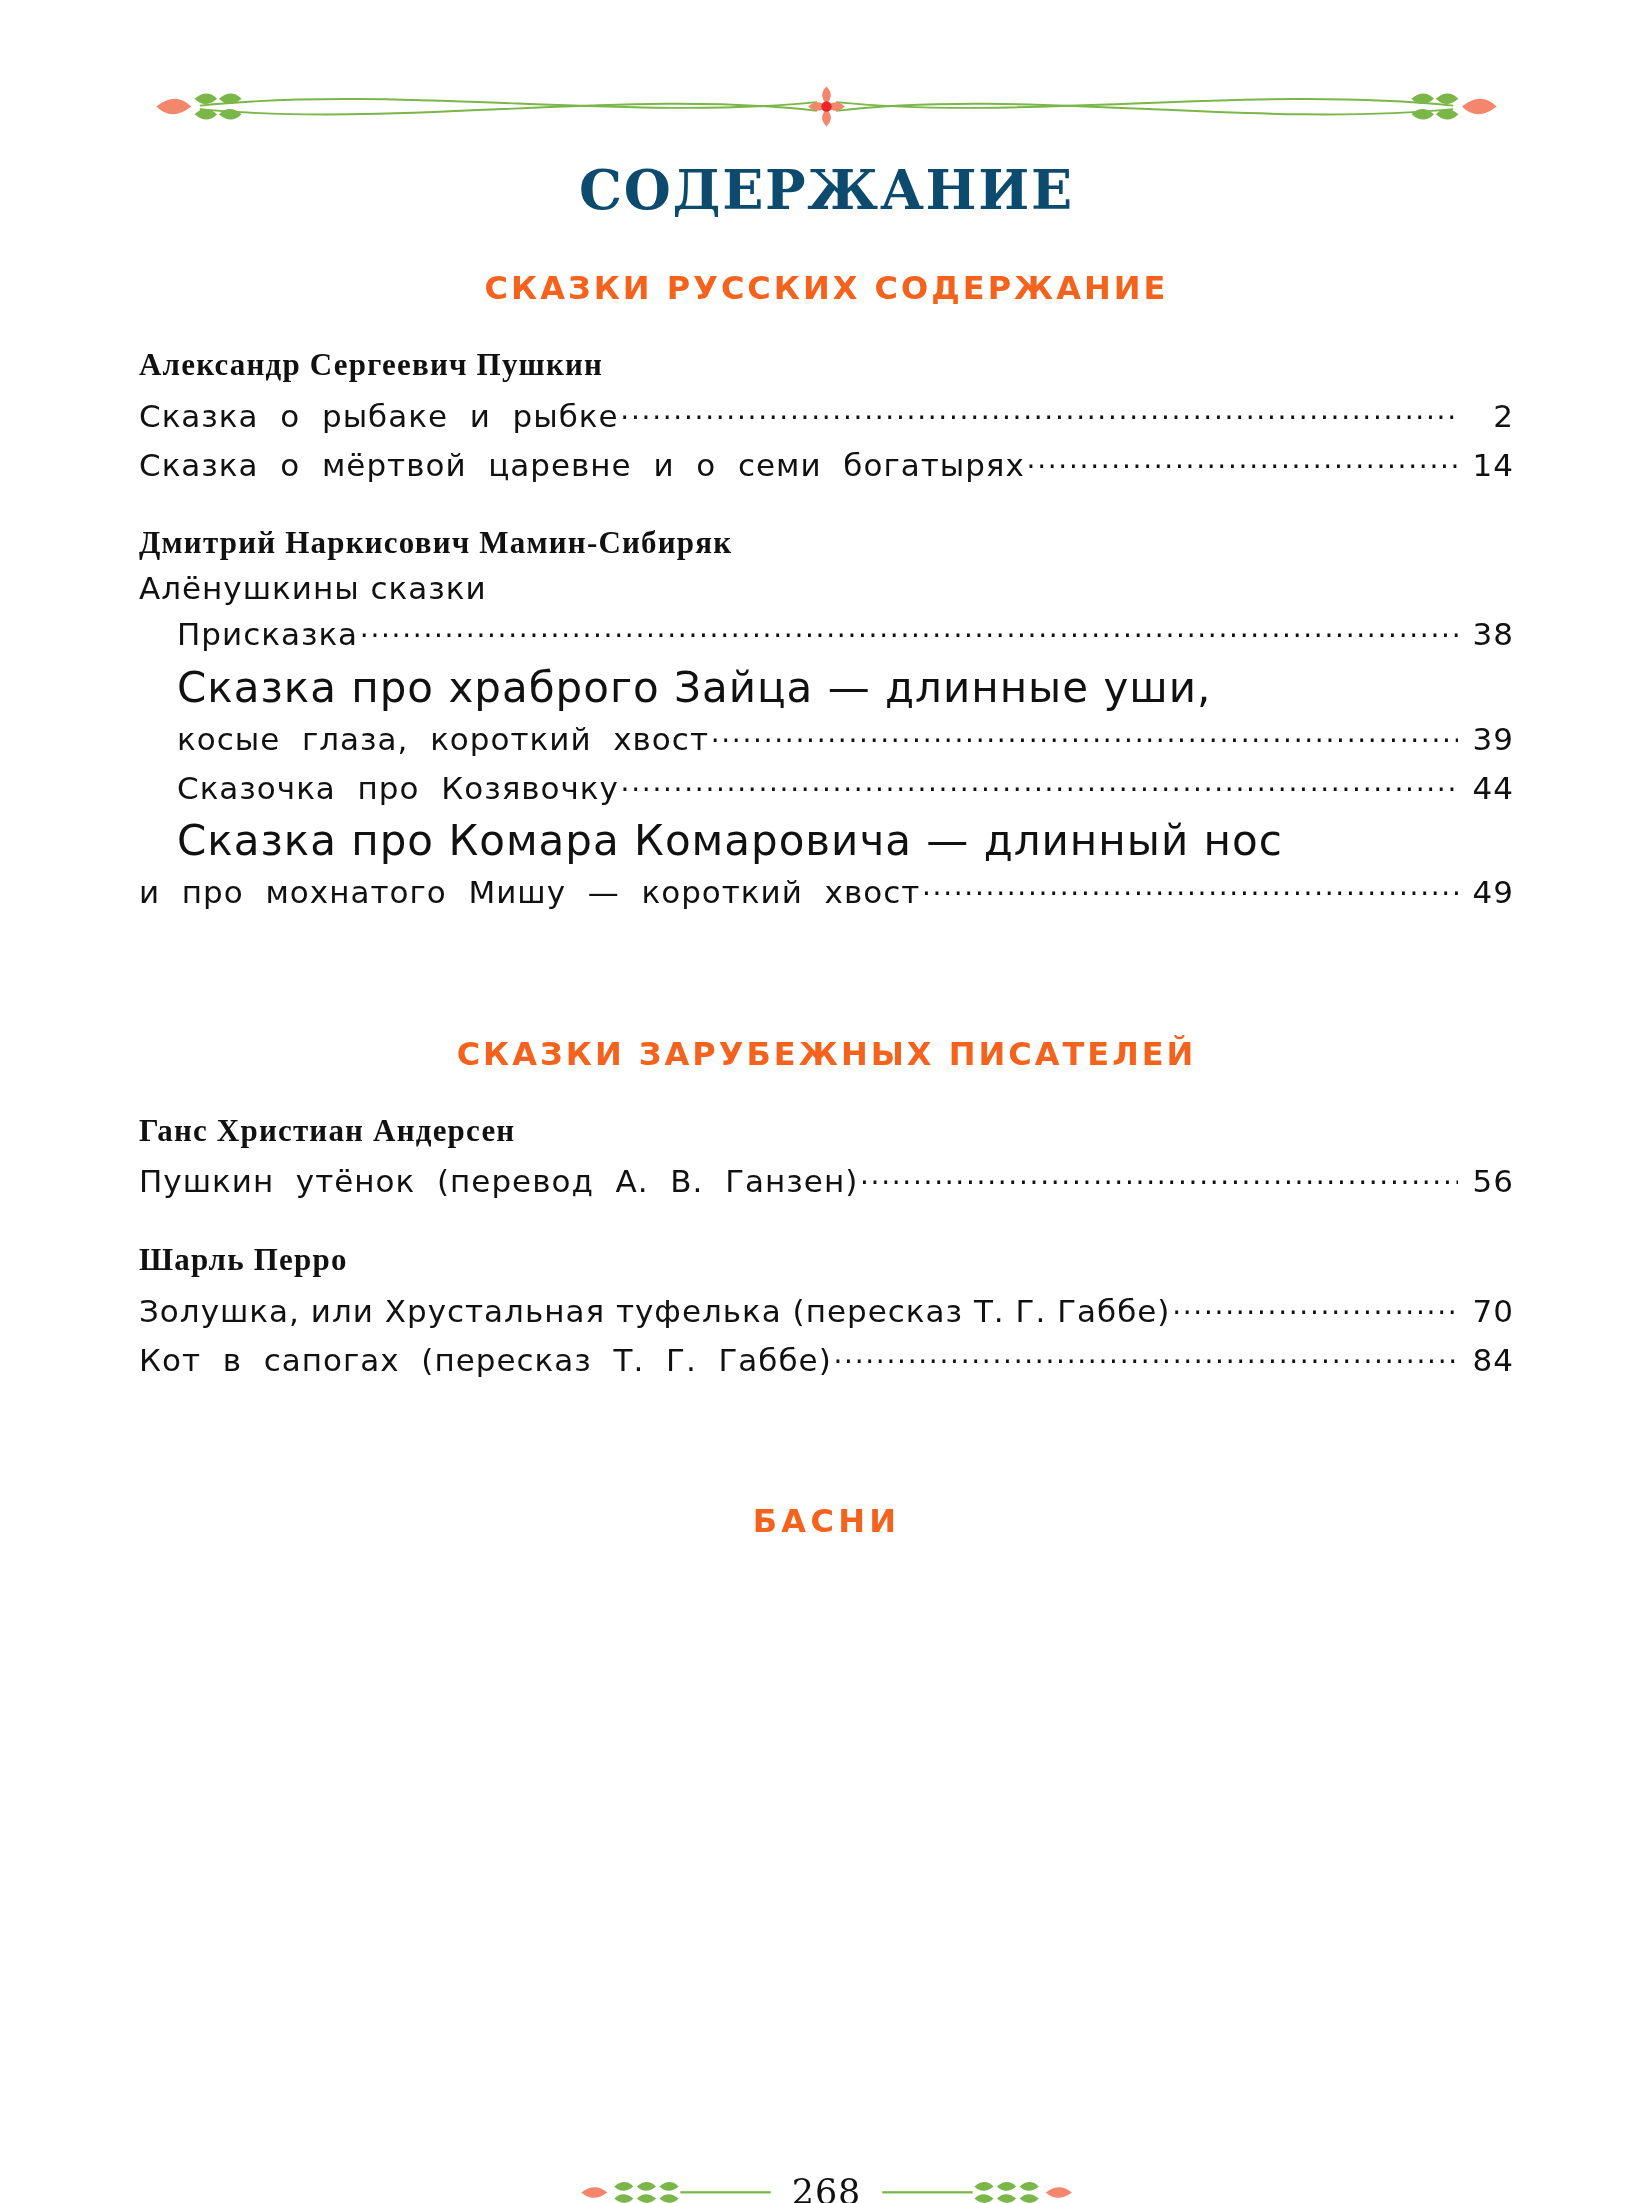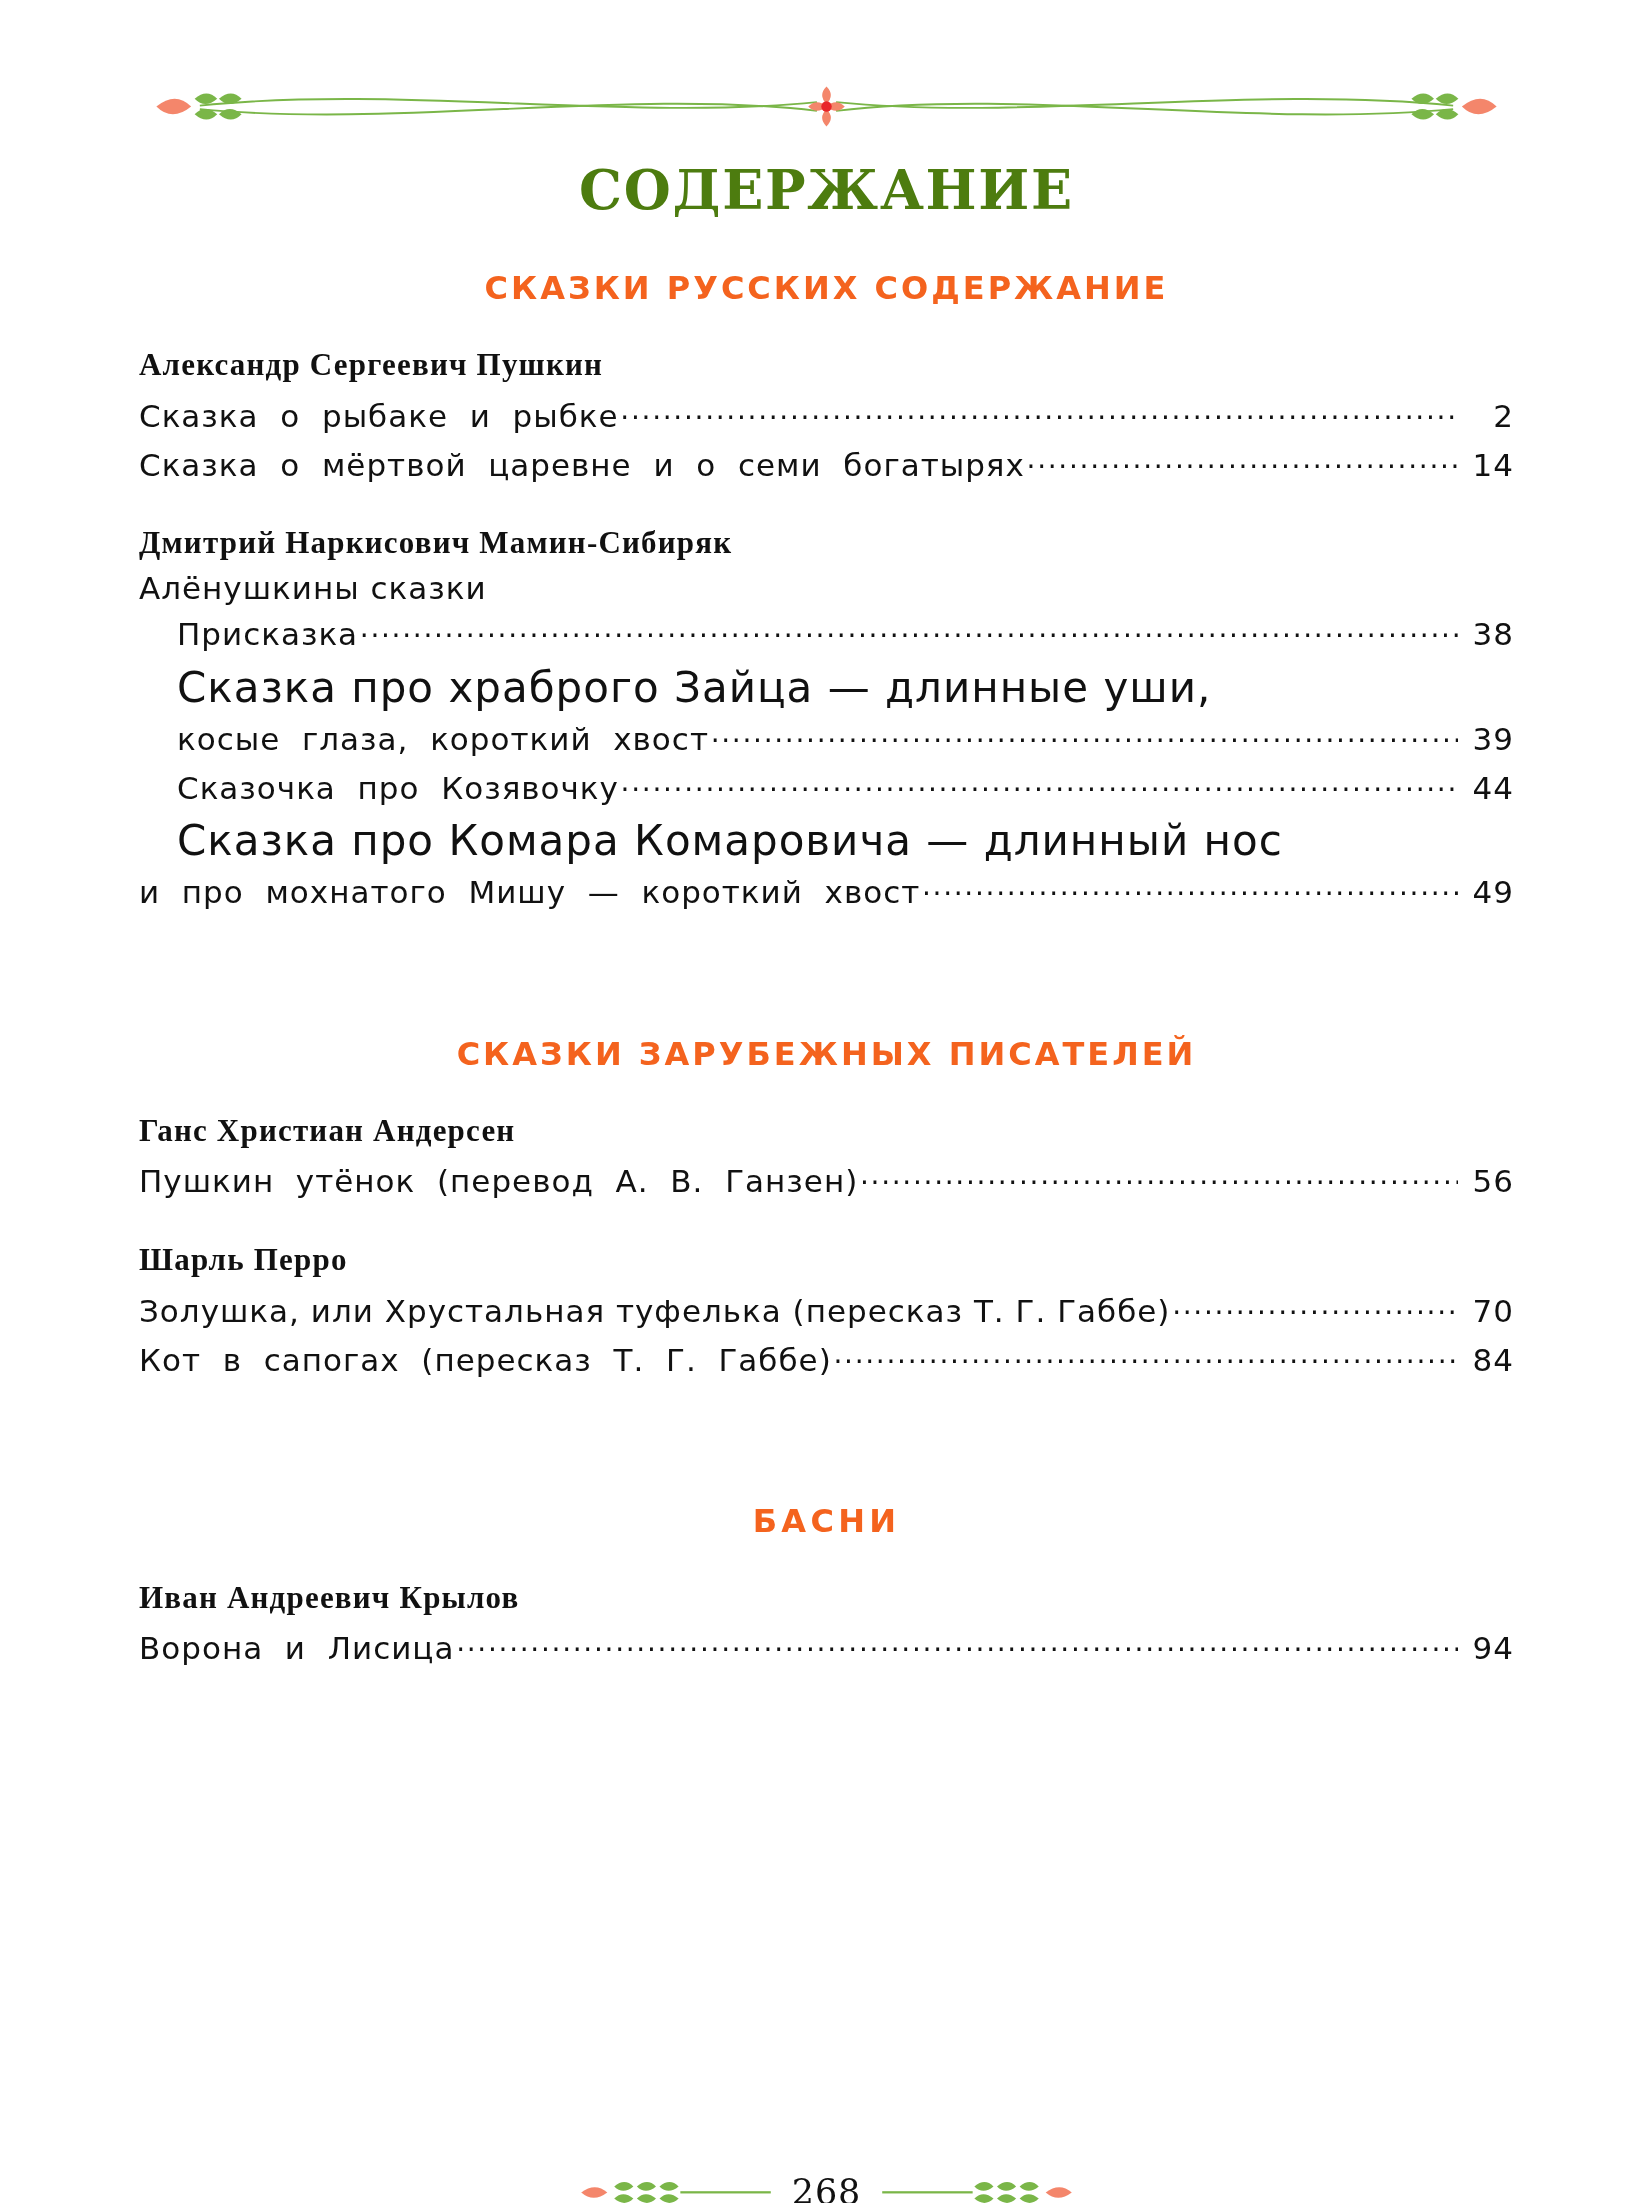--- a/index.html
+++ b/index.html
@@ -27,21 +27,21 @@
   .top-ornament {
     margin-top: 76px;
     height: 61px;
     position: relative;
   }
   .top-ornament svg { display: block; }
 
   
   .doc-title {
     text-align: center;
-    color: #4d7c0f;
+    color: #0c4a6e;
     font-family: "DejaVu Serif", serif;
     font-weight: bold;
     font-size: 54px;
     letter-spacing: 1.7px;
     margin-top: 21px;
   }
   .section-title {
     text-align: center;
     color: #f4631e;
     font-weight: bold;
@@ -248,28 +248,20 @@
       <span class="etitle">Кот  в  сапогах  (пересказ  Т.  Г.  Габбе)</span>
       <span class="leader"></span>
       <span class="epage">84</span>
     </div>
   </div>
 
   <div class="gap-lg"></div>
 
   <div class="section-title basni">БАСНИ</div>
 
-  <div class="author-block">
-    <div class="author-name">Иван  Андреевич  Крылов</div>
-    <div class="entry">
-      <span class="etitle">Ворона  и  Лисица</span>
-      <span class="leader"></span>
-      <span class="epage">94</span>
-    </div>
-  </div>
 
   <div class="footer">
     <svg width="200" height="35" viewBox="0 0 230 40" xmlns="http://www.w3.org/2000/svg">
       <path d="M6 20 q16 -12 30 0 q-16 12 -30 0z" fill="#f4866b"></path>
       <g fill="#7ab648">
         <path d="M44 13 q12 -10 22 0 q-12 10 -22 0z"></path>
         <path d="M44 27 q12 10 22 0 q-12 -10 -22 0z"></path>
         <path d="M70 13 q12 -10 22 0 q-12 10 -22 0z"></path>
         <path d="M70 27 q12 10 22 0 q-12 -10 -22 0z"></path>
         <path d="M96 13 q12 -10 22 0 q-12 10 -22 0z"></path>

